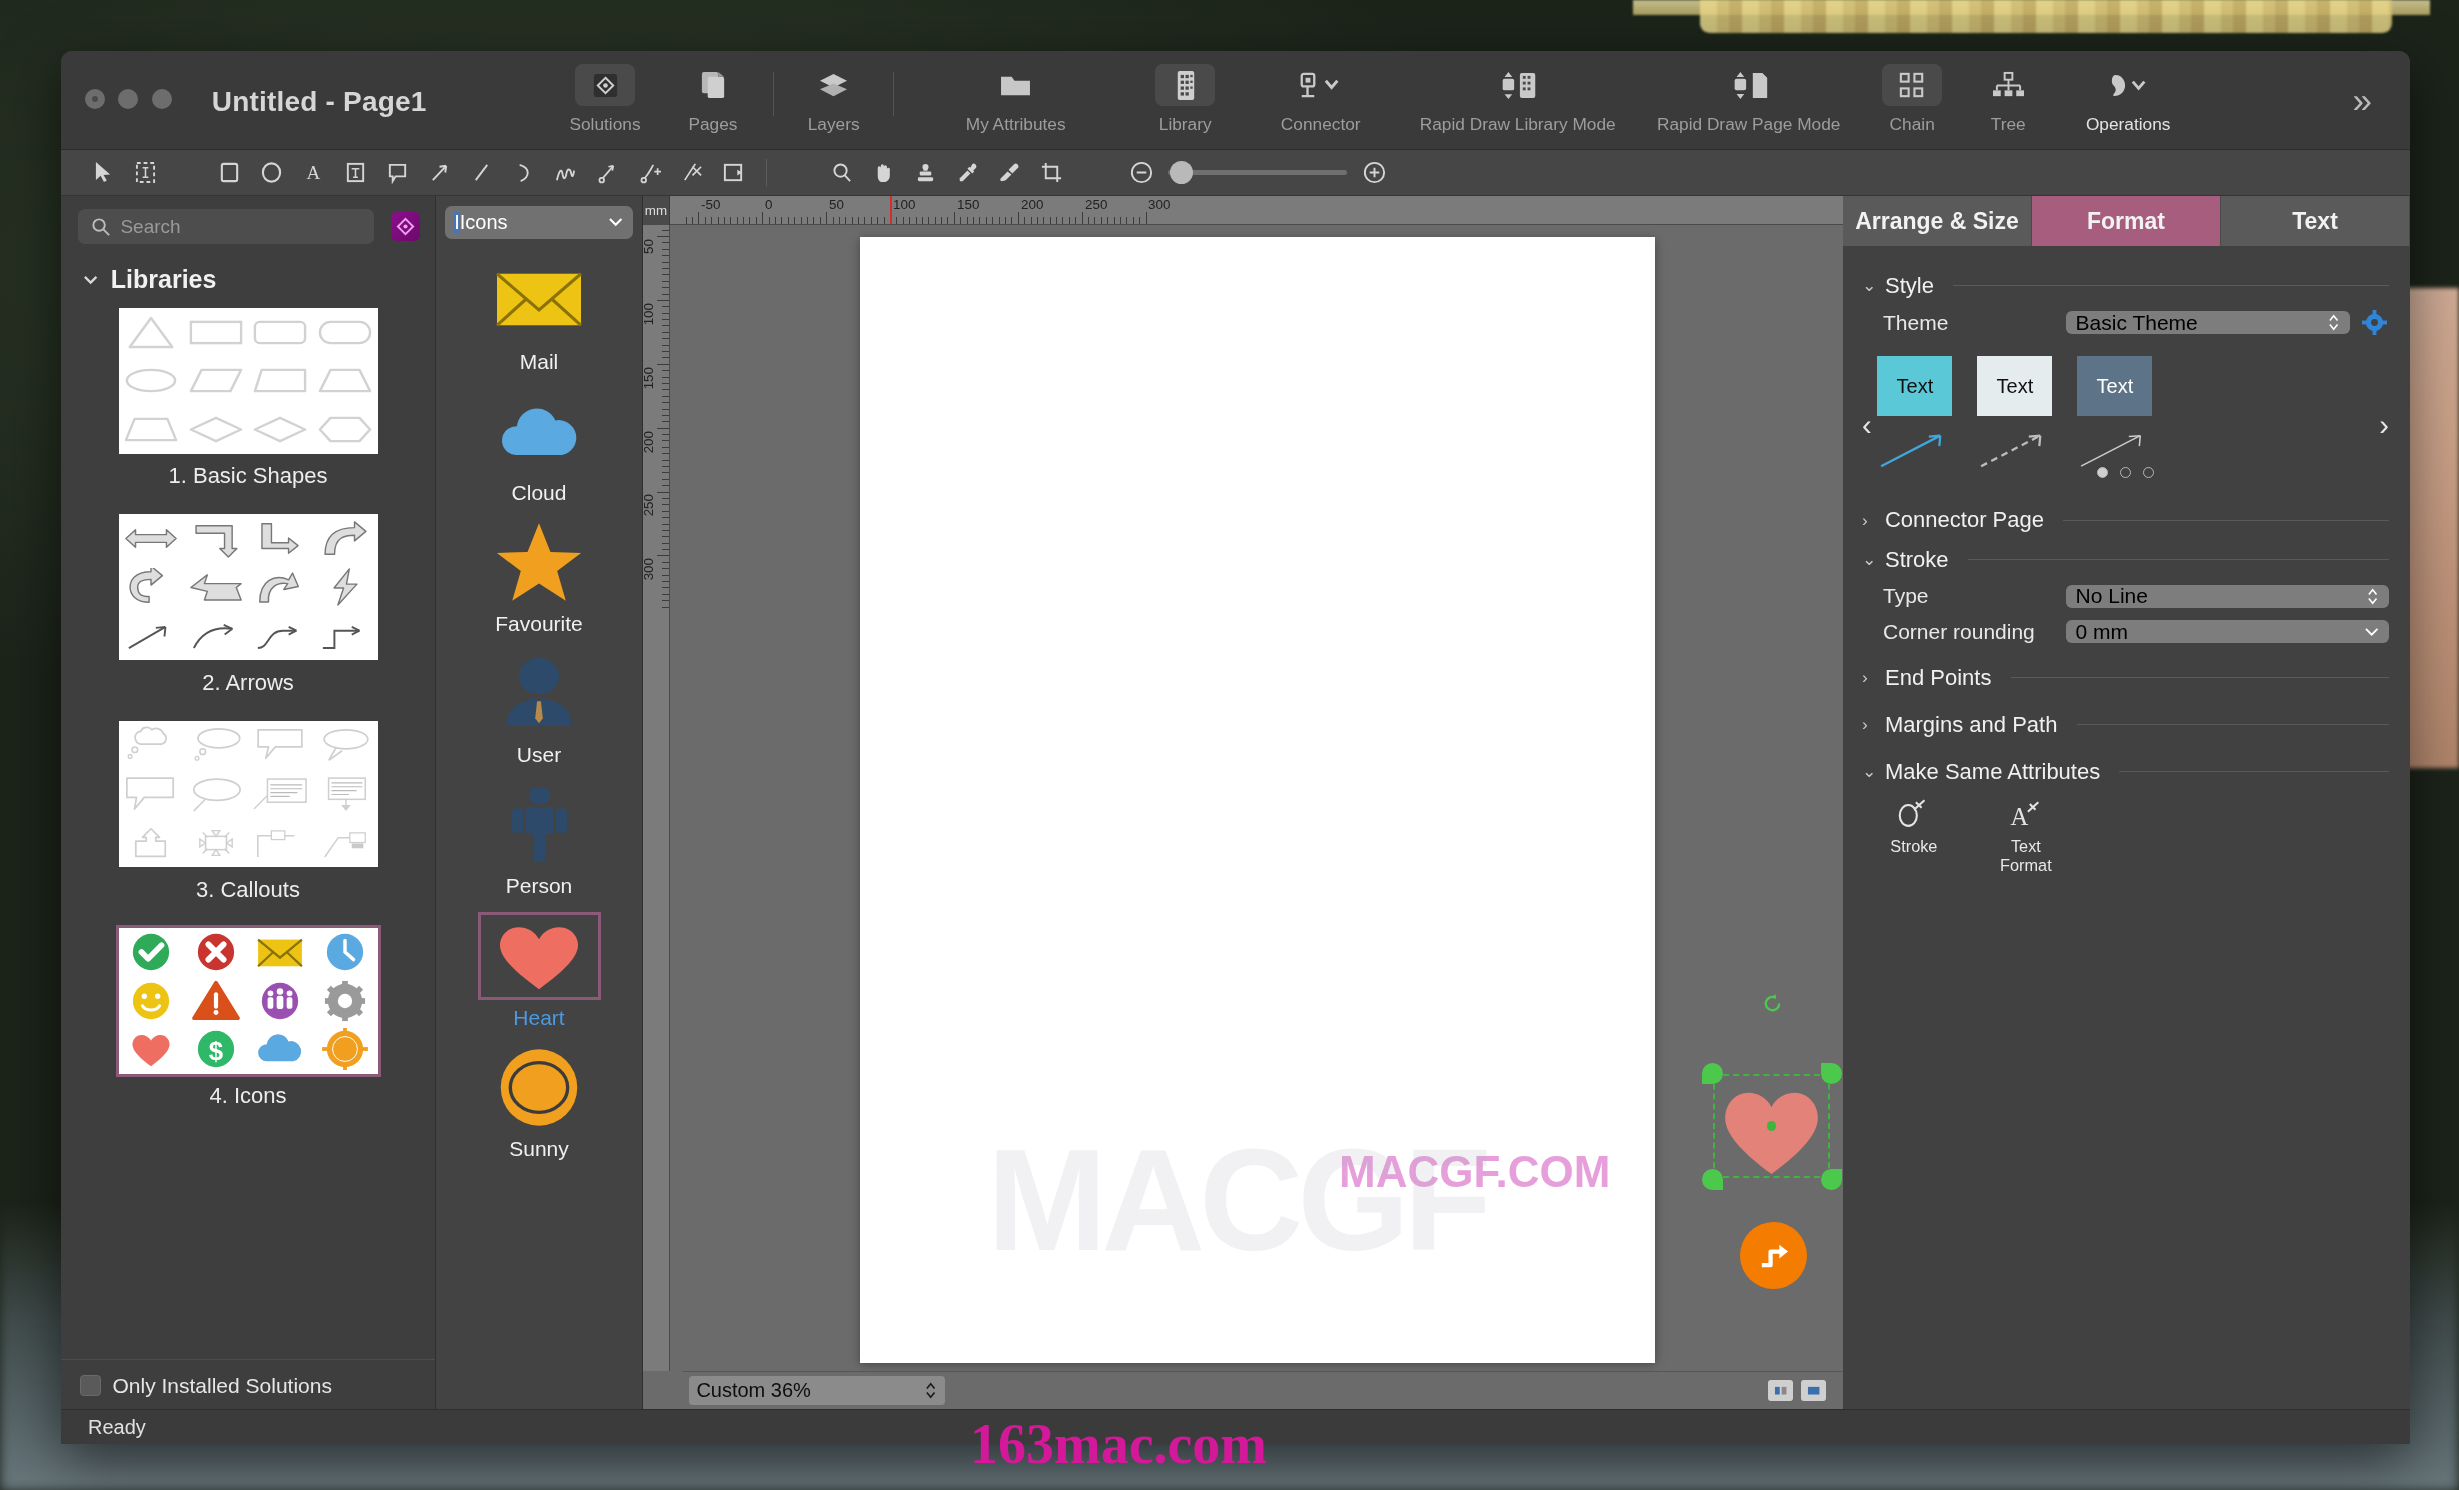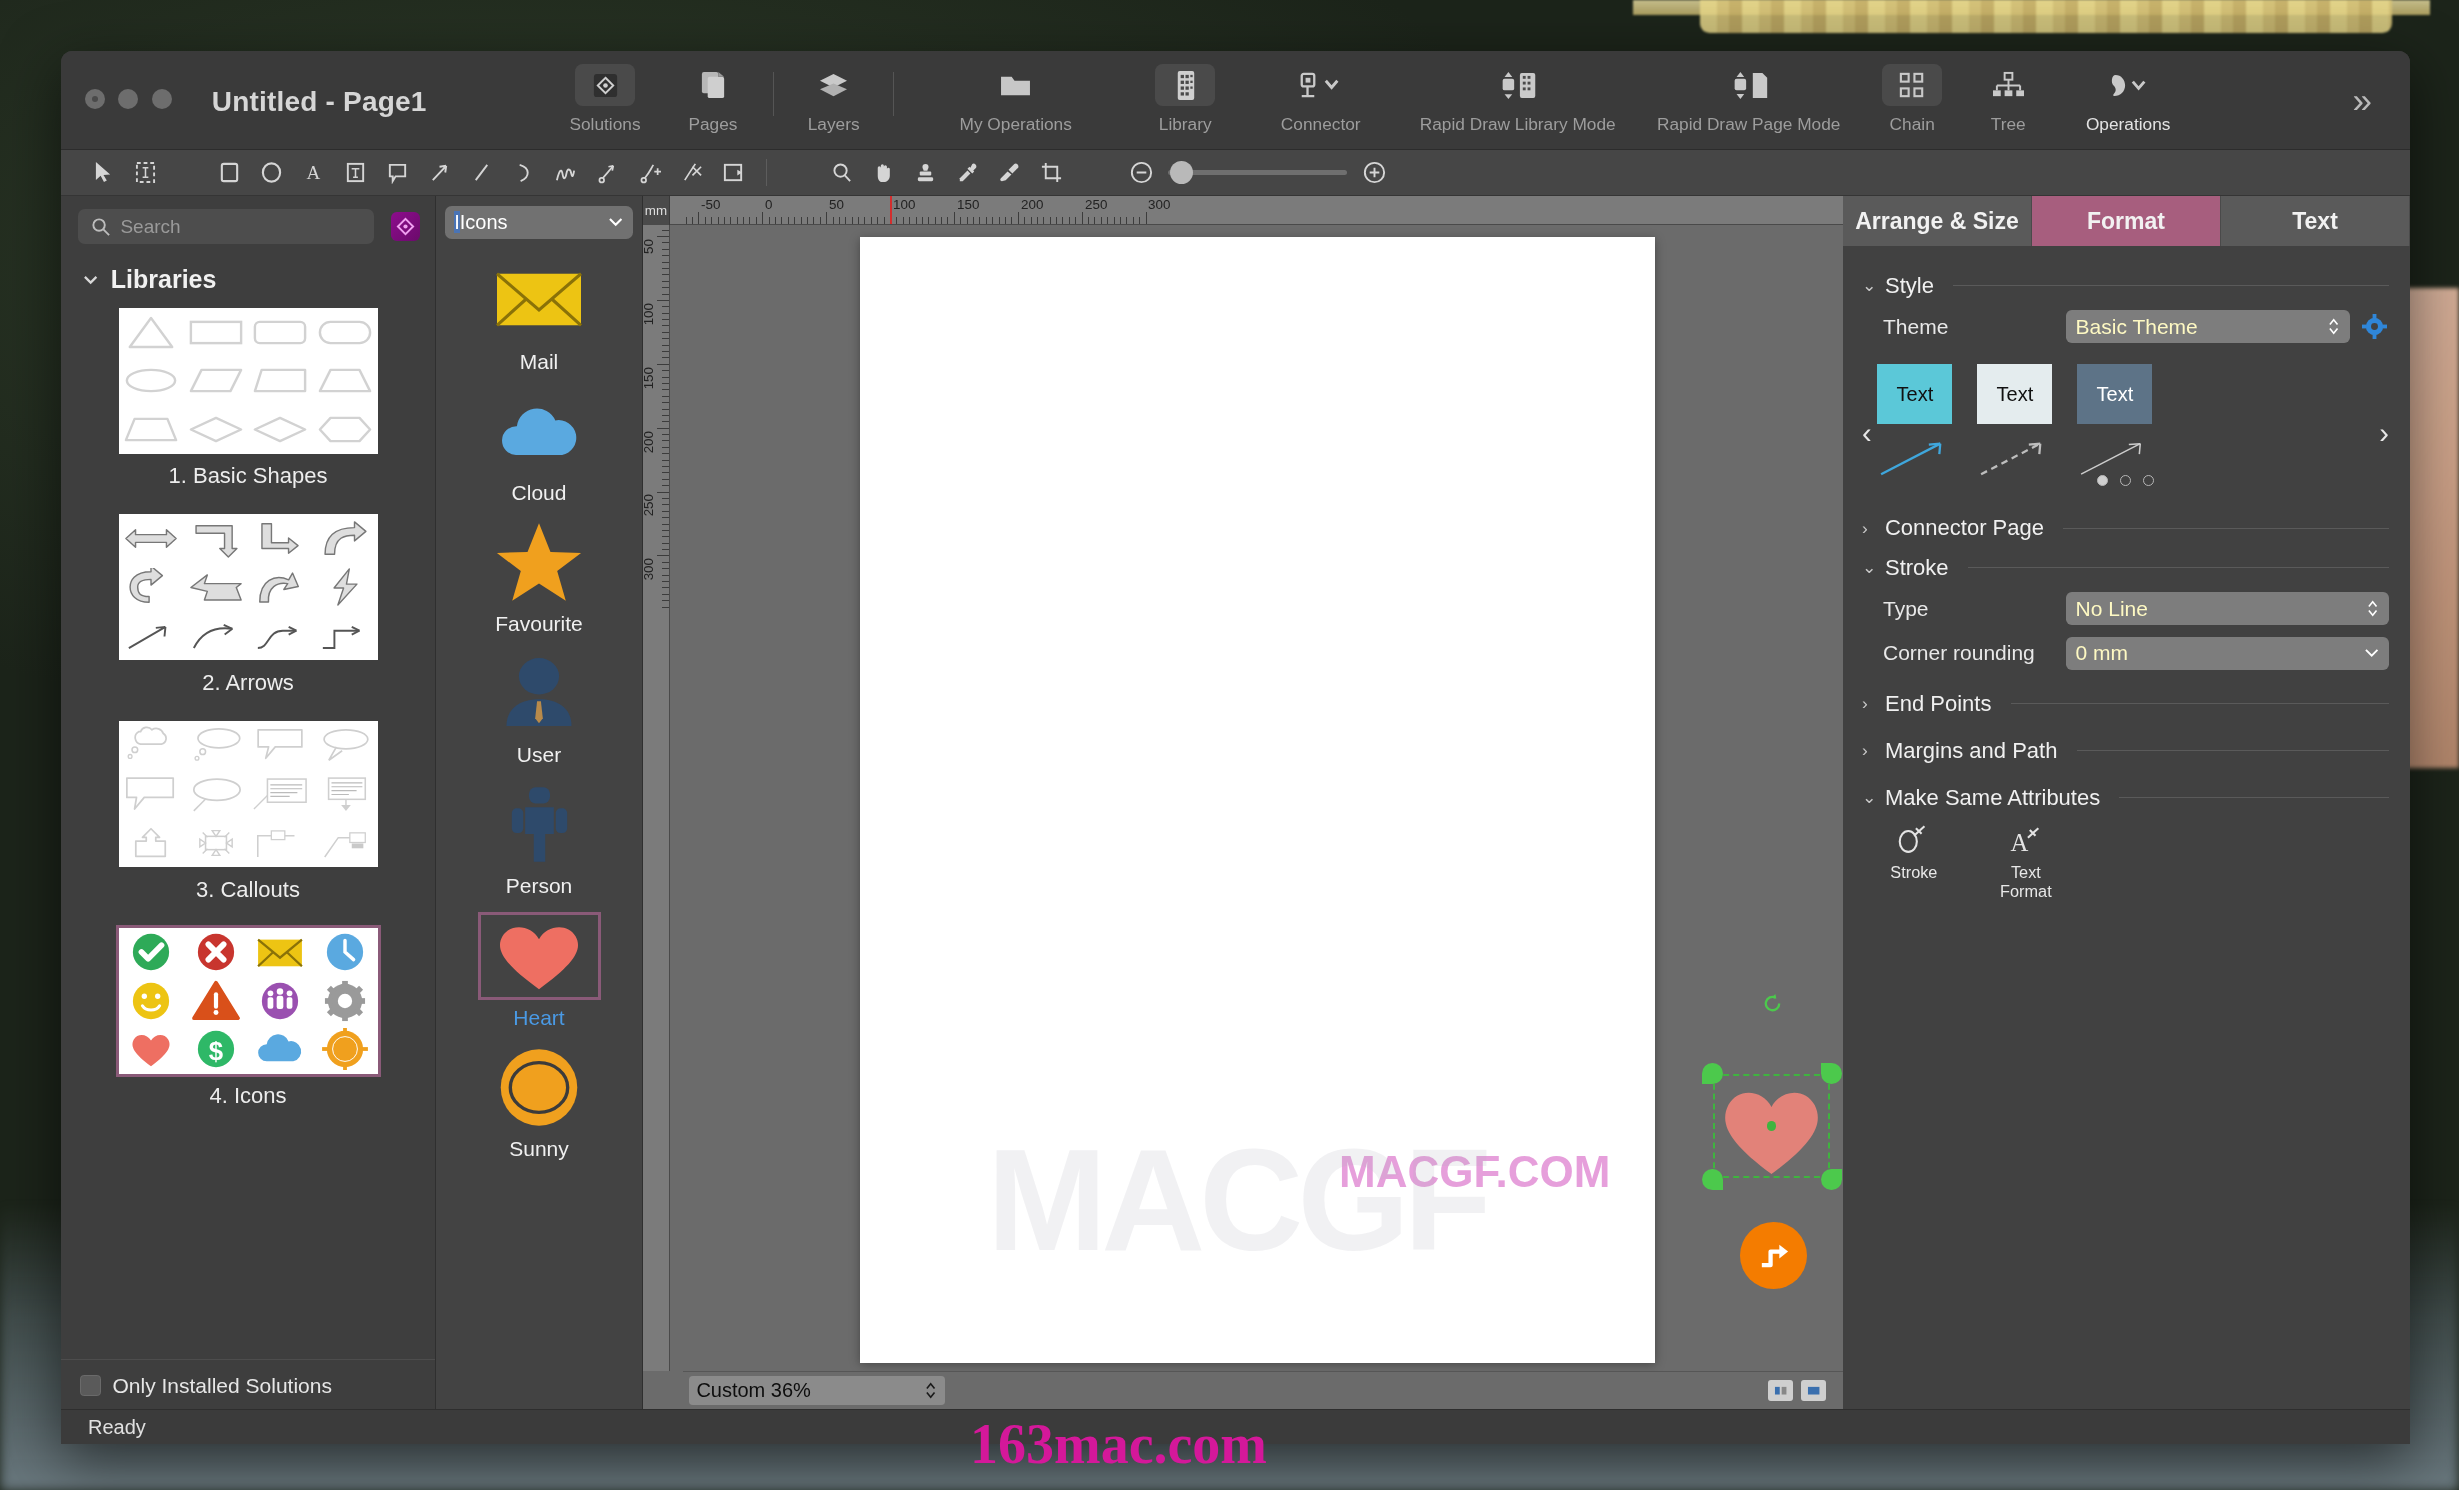--- a/index.html
+++ b/index.html
@@ -227,23 +227,23 @@
           border-right: 1px solid #4a4a4a; }
   .rtab.active { background: #a75e7e; }
   #rcontent { flex: 1; padding: 13.4px 21px 0 19px; overflow: hidden; }
   .sect { display:flex; align-items:center; gap: 9.6px; margin-top: 13.4px; }
   .sect .arrow { color: #c9c9c9; font-size: 17.3px; width: 13.4px; }
   .sect .nm { color: #f0f0f0; font-size: 22px; white-space: nowrap; }
   .sect .rule { flex: 1; height: 1px; background: #5a5a5a; margin-left: 9.6px; }
   .frow { display:flex; align-items:center; margin-top: 11.5px; }
   .flabel { color: #e8e8e8; font-size: 21px; width: 204px; padding-left: 21px; }
   .fselect {
-    flex: 1; height: 33px; background: #7d7d7d; border-radius: 5.8px;
+    flex: 1; height: 23px; background: #7d7d7d; border-radius: 5.8px;
     display:flex; align-items:center; justify-content: space-between;
-    padding: 0 9.6px; color: #fef9c3; font-size: 21px;
+    padding: 0 9.6px; color: #000000; font-size: 21px;
   }
   .gear { width: 29px; margin-left: 9.6px; display:flex; justify-content:center; }
   #themerow .fselect { max-width: 288px; }
   #stylegrid { display:flex; gap: 25px; margin: 21px 0 0 15.4px; align-items: flex-start; }
   .stile { width: 75px; height: 60px; display:flex; align-items:center; justify-content:center;
            font-size: 20px; }
   .stile.t1 { background: #5bc8d8; color: #111; }
   .stile.t2 { background: #e4ecee; color: #111; }
   .stile.t3 { background: #5d7387; color: #fff; }
   #arrowrow { display:flex; gap: 25px; margin: 11.5px 0 0 15.4px; align-items:center; }
@@ -326,21 +326,21 @@
       </div>
 
       <div class="tbsep"></div>
 
       <div class="tbitem tb-wide">
         <div class="ic">
           <svg width="35" height="27" viewBox="0 0 36 28">
               <path d="M3 5 h11 l3 4 h16 v15 H3 Z" fill="#c7c7c7"></path>
             </svg>
         </div>
-        <div class="lbl">My Operations</div>
+        <div class="lbl">My Attributes</div>
       </div>
 
       <div class="tbitem active">
         <div class="ic">
           <svg width="29" height="35" viewBox="0 0 30 36">
               <rect x="7" y="3" width="17" height="30" rx="2" fill="#cfcfcf"></rect>
               <g fill="#4a4a4a">
                 <rect x="10" y="7" width="3.4" height="3.4"></rect>
                 <rect x="15" y="7" width="3.4" height="3.4"></rect>
                 <rect x="20" y="7" width="2.4" height="2.4"></rect>

